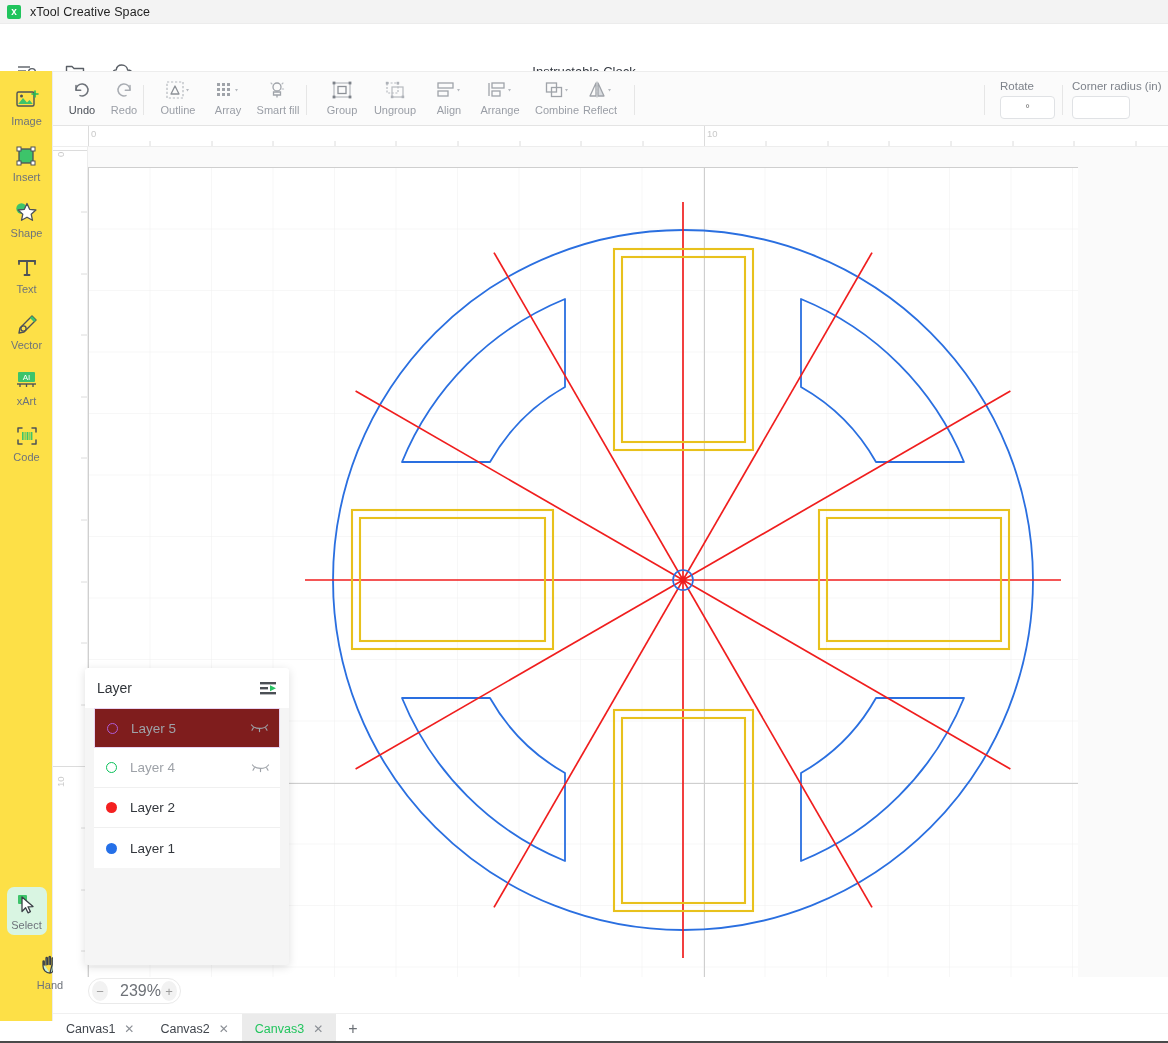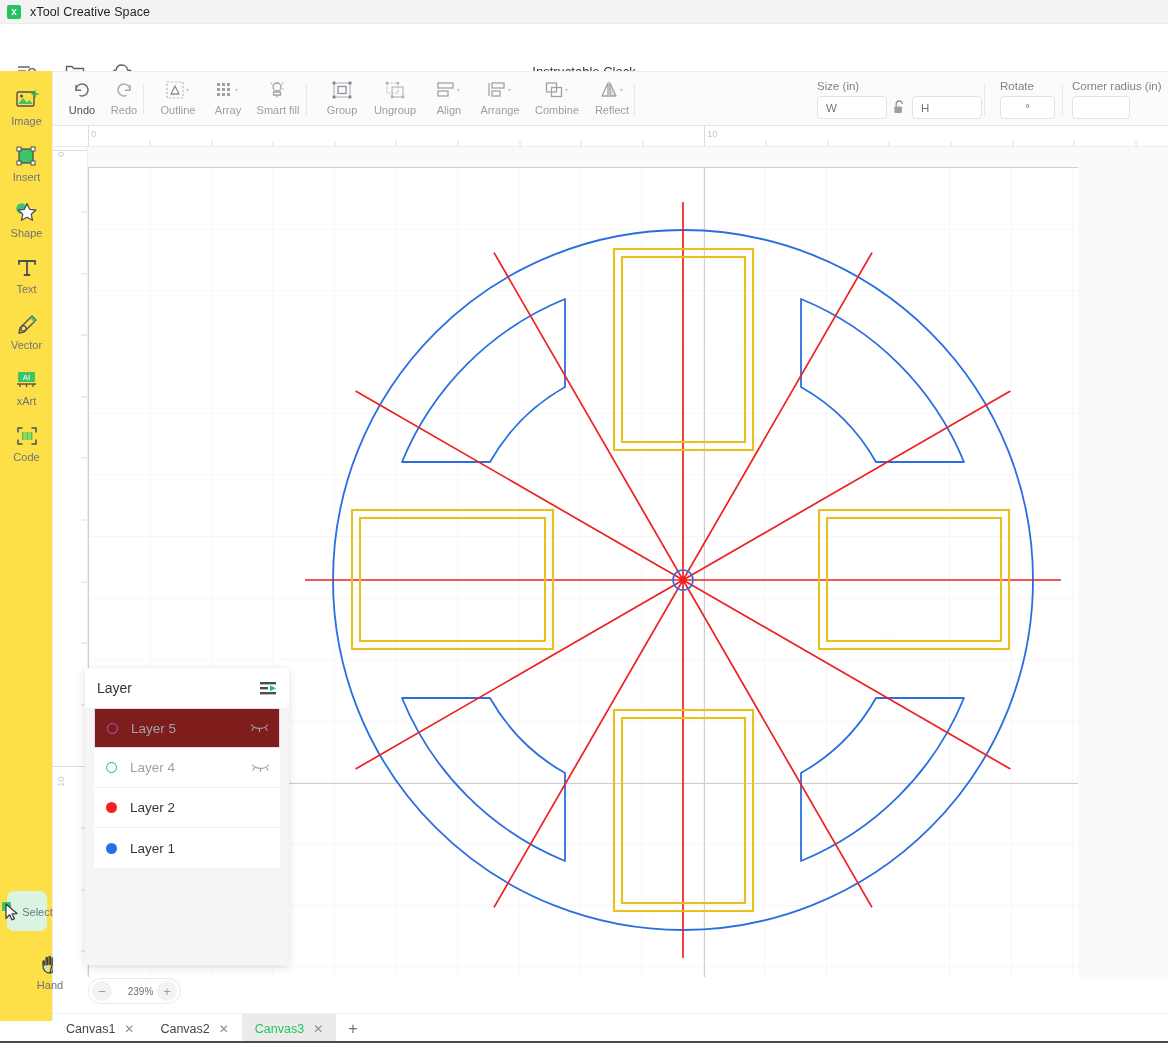--- a/index.html
+++ b/index.html
@@ -71,22 +71,22 @@
     background: #fde047; border-right: 1px solid #ececec;
   }
   .side-item {
     width: 53px; height: 56px; display: flex; flex-direction: column;
     align-items: center; justify-content: center; cursor: pointer;
   }
   .side-glyph { height: 26px; display:flex; align-items:center; justify-content:center; }
   .side-label { font-size: 11px; color: #6e737b; margin-top: 3px; line-height: 1; }
   .side-bottom { position: absolute; left: 0; bottom: 22px; width: 53px; }
   .side-item.sel .side-pill {
-    background: #d9f5e2; border-radius: 7px; width: 40px; height: 40px;
-    display:flex; flex-direction:row; align-items:center; justify-content:center;
+    background: #d9f5e2; border-radius: 7px; width: 40px; height: 48px;
+    display:flex; flex-direction:column; align-items:center; justify-content:center;
   }
 
   
   .ruler-corner { position:absolute; left:53px; top:126px; width:35px; height:21px; background:#fff; border-right:1px solid #ededed; border-bottom:1px solid #ededed;}
   .ruler-h {
     position: absolute; left: 53px; top: 126px; width: 1115px; height: 21px;
     background: #ffffff; border-bottom: 1px solid #ededed; overflow: hidden;
   }
   .ruler-v {
     position: absolute; left: 53px; top: 147px; width: 35px; height: 830px;
@@ -134,21 +134,21 @@
   .zoombar {
     position: absolute; left: 88px; top: 978px; width: 93px; height: 26px;
     border: 1px solid #eaeaea; border-radius: 13px; background: #fff;
     display: flex; align-items: center; justify-content: space-between; padding: 0 3px;
   }
   .zbtn {
     width: 20px; height: 20px; border-radius: 50%; background: #f2f2f2;
     display: flex; align-items: center; justify-content: center;
     font-size: 13px; color: #9b9b9b; cursor: pointer; line-height: 1;
   }
-  .zval { font-size: 10px; color: #6d7177; margin-left: 12px; }
+  .zval { font-size: 16px; color: #6d7177; margin-left: 12px; }
 
   .tabbar {
     position: absolute; left: 53px; top: 1013px; width: 1115px; height: 30px;
     background: #ffffff; display: flex; align-items: flex-end;
     border-top: 1px solid #f0f0f0;
   }
   .tab {
     height: 29px; display: flex; align-items: center; gap: 9px;
     padding: 0 13px; font-size: 12.5px; color: #41464d; cursor: pointer;
   }
@@ -321,46 +321,33 @@
     <div class="tb-glyph">
       <svg width="26" height="20" viewBox="0 0 26 20">
         <rect x="2.5" y="3" width="10" height="9" fill="none" stroke="#9fa3a9" stroke-width="1.3"></rect>
         <rect x="7.5" y="7.5" width="10" height="9" fill="none" stroke="#9fa3a9" stroke-width="1.3"></rect>
         <path d="M21 9 L24 9 L22.5 11.5 Z" fill="#b6babf"></path>
       </svg>
     </div>
     <div class="tb-label">Combine</div>
   </div>
 
-  <div class="tb-item" style="left:586px;">
+  <div class="tb-item" style="left:574px;">
     <div class="tb-glyph">
       <svg width="26" height="20" viewBox="0 0 26 20">
         <path d="M9 3 L3 16 H9 Z" fill="none" stroke="#9fa3a9" stroke-width="1.3" stroke-linejoin="round"></path>
         <path d="M11 3 L17 16 H11 Z" fill="#d9dce0" stroke="#9fa3a9" stroke-width="1.3" stroke-linejoin="round"></path>
         <path d="M10 1.5 V17.5" stroke="#b6babf" stroke-width="1.1" stroke-dasharray="2 1.6"></path>
         <path d="M21 9 L24 9 L22.5 11.5 Z" fill="#b6babf"></path>
       </svg>
     </div>
     <div class="tb-label">Reflect</div>
   </div>
 
 
-  <div class="prop-group" style="left:817px;">
-    <div class="prop-label">Size (in)</div>
-    <div class="prop-fields" style="gap:6px;">
-      <input class="prop-input" style="width: 70px;" placeholder="W">
-      <span style="display:flex;align-items:center;">
-        <svg width="13" height="15" viewBox="0 0 13 15">
-          <path d="M3.2 6.5 V4.3 A3.1 3.1 0 0 1 9.4 4.0" fill="none" stroke="#8d9197" stroke-width="1.4"></path>
-          <rect x="1.3" y="6.6" width="7.6" height="6.4" rx="1" fill="#9aa0a6"></rect>
-        </svg>
-      </span>
-      <input class="prop-input" style="width: 70px;" placeholder="H">
-    </div>
-  </div>
 
   <div class="prop-group" style="left:1000px;">
     <div class="prop-label">Rotate</div>
     <div class="prop-fields">
       <input class="prop-input rotate" style="width: 55px;" placeholder="°">
     </div>
   </div>
 
   <div class="prop-group" style="left:1072px;">
     <div class="prop-label">Corner radius (in)</div>

